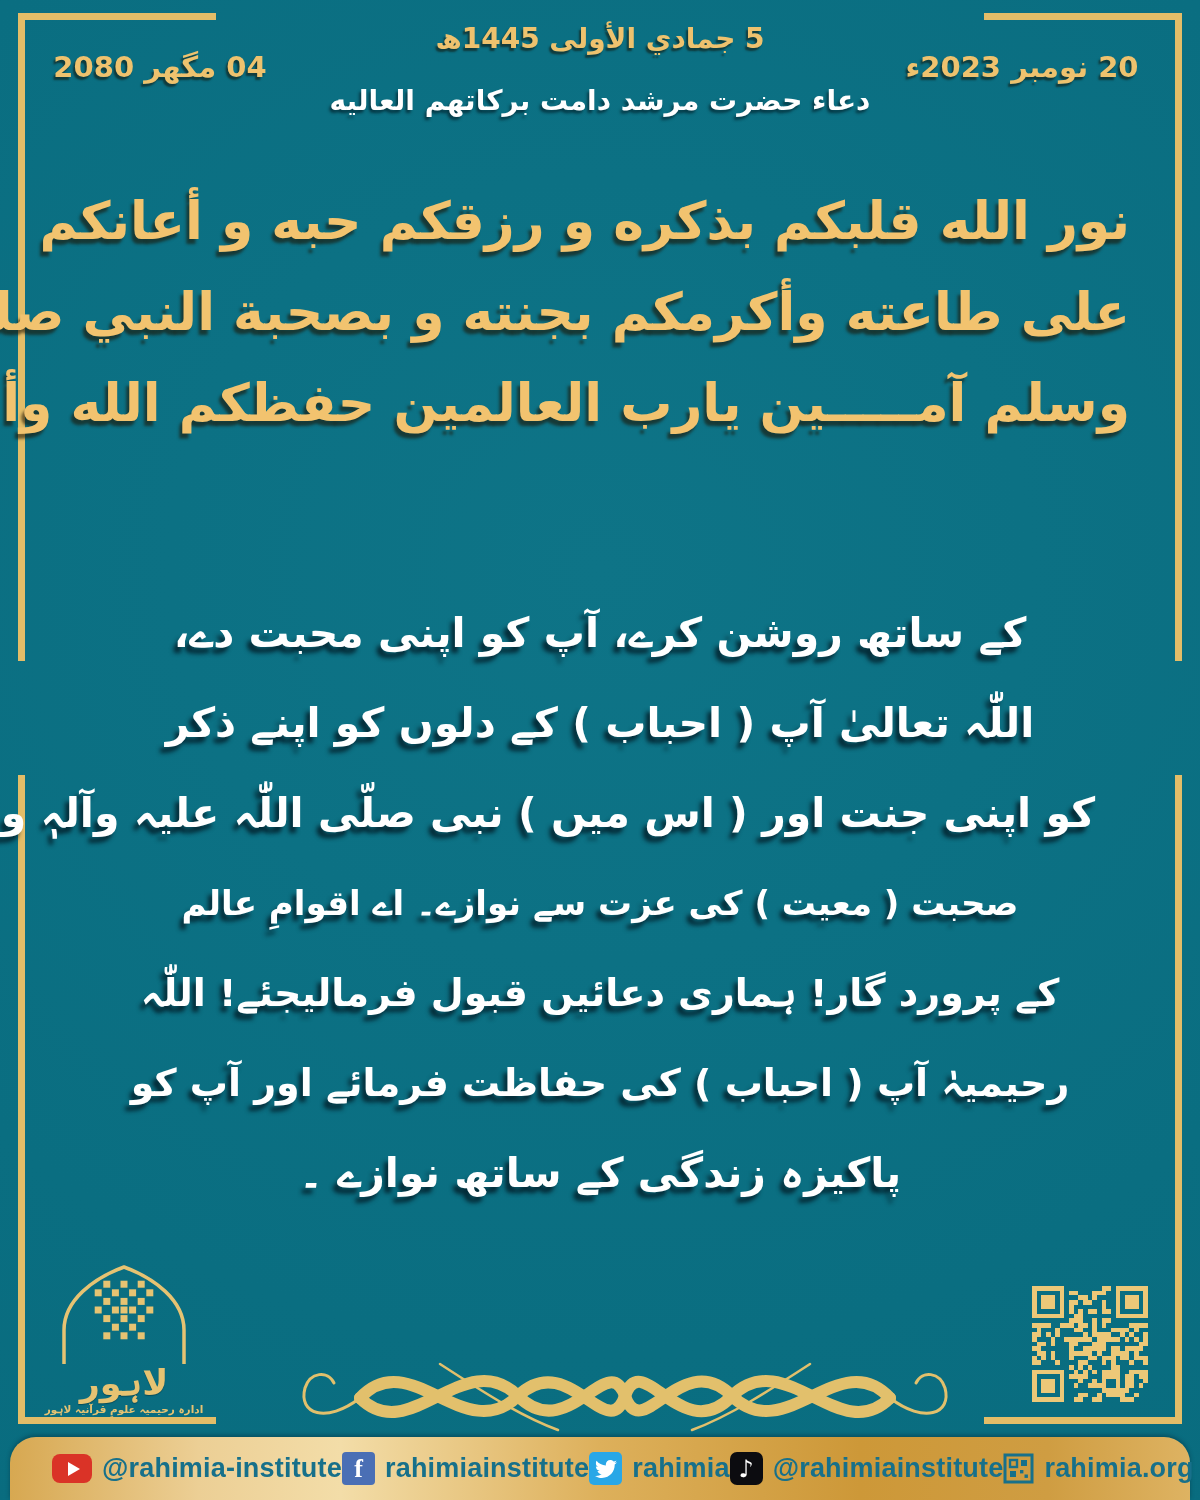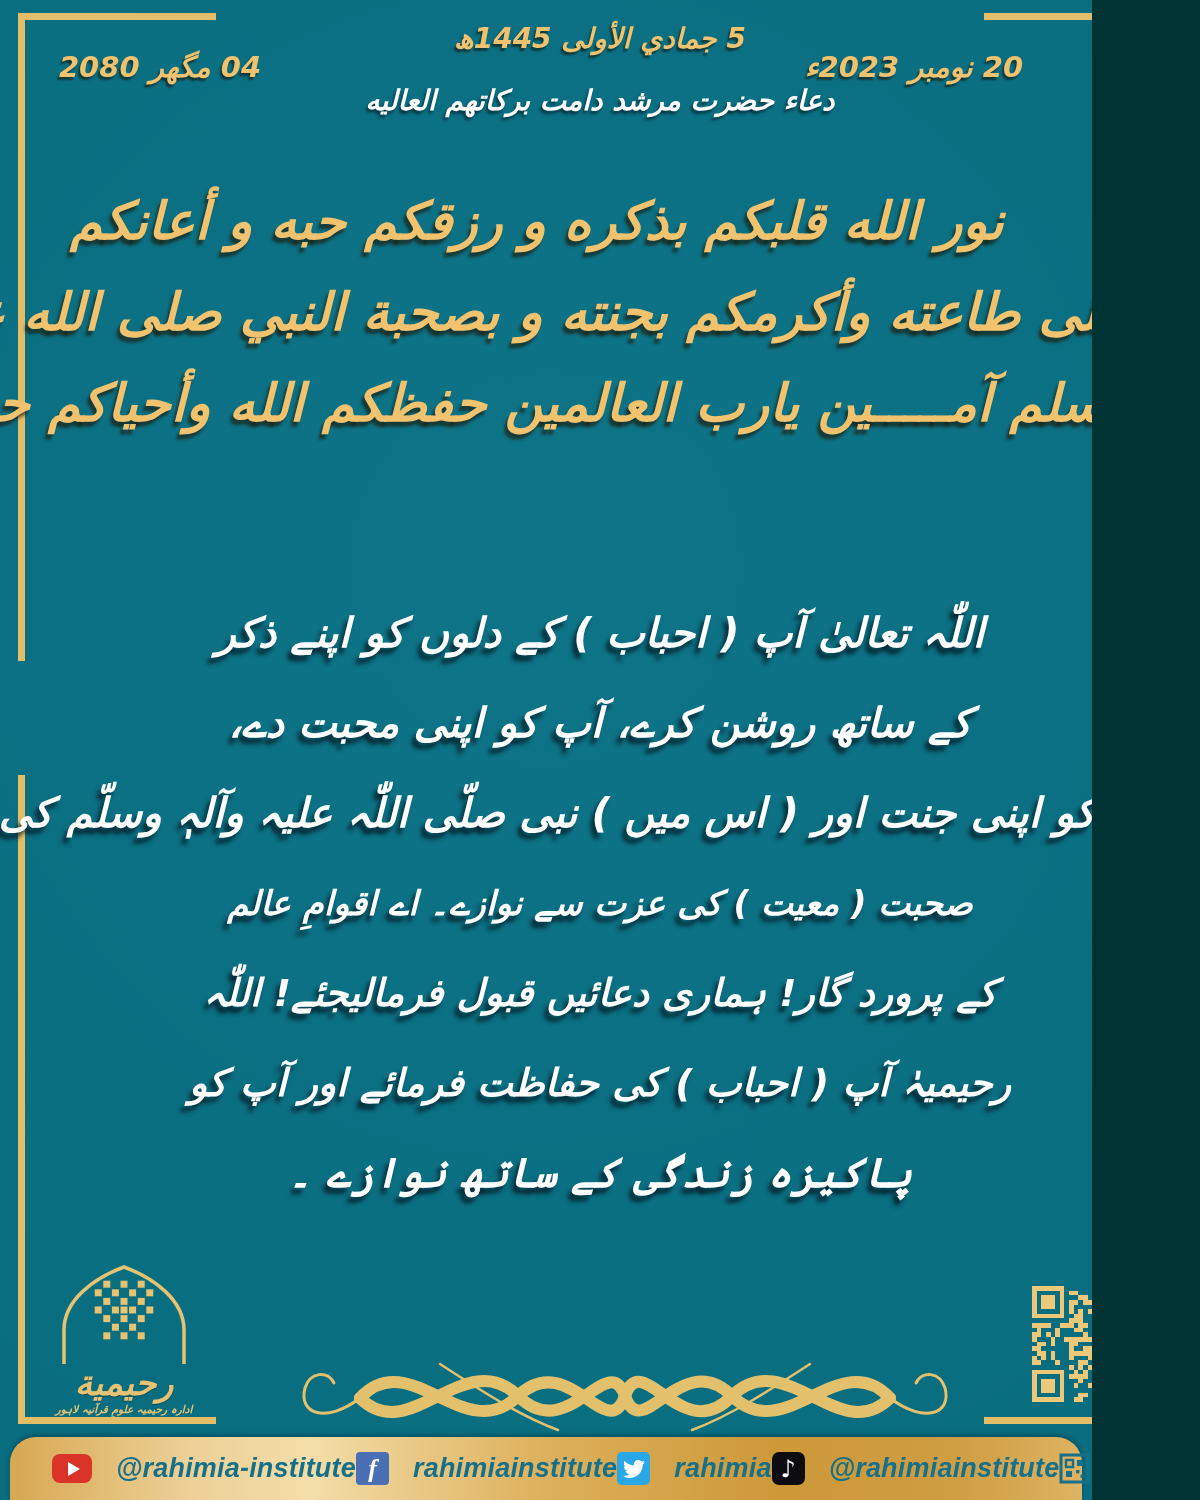--- a/index.html
+++ b/index.html
@@ -1,21 +1,20 @@
 <!DOCTYPE html>
 <html lang="ur" dir="ltr"><head>
 <meta charset="utf-8">
 <style>
   html,body{margin:0;padding:0;background:#033;}
   #poster{
-    position:relative;width:1092px;height:1500px;overflow:hidden;
+    position:relative;width:1200px;height:1500px;overflow:hidden;
     background:
       radial-gradient(130% 95% at 50% 38%, #0e7487 0%, #0a6e81 55%, #086a7d 100%);
     font-family:"DejaVu Sans", sans-serif;
-    font-style:italic;
   }
   
   .seg{position:absolute;background:#e3bd68;}
   .seg.v{width:7px;height:648px;}
   .seg.h{height:7px;width:198px;}
 
   
   .date{
     position:absolute;color:#eec26e;font-size:29px;font-weight:bold;
     text-shadow:-2px 3px 2px rgba(20,15,2,.55);
@@ -72,21 +71,21 @@
 
   
   #footer-bar{
     position:absolute;left:10px;right:10px;top:1437px;height:63px;
     border-radius:26px 26px 0 0;
     background:linear-gradient(90deg,#d7a851 0%,#eccf95 16%,#f3dda8 28%,#ddb05b 50%,#cd9838 72%,#cf9d42 88%,#deb362 100%);
     box-shadow:0 -2px 4px rgba(0,25,35,.35);
     display:flex;align-items:center;justify-content:space-between;
     padding:0 42px;box-sizing:border-box;
   }
-  .social-item{display:flex;align-items:center;gap:24px;cursor:pointer;}
+  .social-item{display:flex;align-items:center;gap:10px;cursor:pointer;}
   .social-label{
     color:#17708a;font-size:27px;font-weight:bold;
     font-family:"Liberation Sans", sans-serif;letter-spacing:.2px;white-space:nowrap;
   }
   .icon-box{display:flex;align-items:center;justify-content:center;flex:0 0 auto;}
   #yt-box{width:40px;height:29px;border-radius:8px;background:#da3327;}
   #yt-tri{width:0;height:0;border-left:12px solid #fff;border-top:7px solid transparent;border-bottom:7px solid transparent;margin-left:3px;}
   #fb-box{width:33px;height:33px;border-radius:4px;background:#4a6fb5;color:#fff;font-size:26px;font-weight:bold;font-family:"Liberation Serif",serif;}
   #tw-box{width:33px;height:33px;border-radius:5px;background:#29a7e7;}
   #tt-box{width:33px;height:33px;border-radius:7px;background:#0c0c10;color:#fff;font-size:24px;font-weight:bold;}
@@ -111,22 +110,22 @@
   <div id="gregorian-date" class="date">20 نومبر 2023ء</div>
   <div id="page-title">دعاء حضرت مرشد دامت بركاتهم العاليه</div>
 
   <div id="arabic-block">
     <div class="arabic-line">نور الله قلبكم بذكره و رزقكم حبه و أعانكم</div>
     <div class="arabic-line">على طاعته وأكرمكم بجنته و بصحبة النبي صلى الله عليه</div>
     <div class="arabic-line">وسلم آمـــــين يارب العالمين حفظكم الله وأحياكم حياة طيبة</div>
   </div>
 
   <div id="urdu-block">
+    <div class="urdu-line">کے ساتھ روشن کرے، آپ کو اپنی محبت دے،</div>
     <div class="urdu-line">اللّٰہ تعالیٰ آپ ( احباب ) کے دلوں کو اپنے ذکر</div>
-    <div class="urdu-line">کے ساتھ روشن کرے، آپ کو اپنی محبت دے،</div>
     <div class="urdu-line">کو اپنی جنت اور ( اس میں ) نبی صلّی اللّٰہ علیہ وآلہٖ وسلّم کی</div>
     <div class="urdu-line">صحبت ( معیت ) کی عزت سے نوازے۔ اے اقوامِ عالم</div>
     <div class="urdu-line">کے پرورد گار! ہماری دعائیں قبول فرمالیجئے! اللّٰہ</div>
     <div class="urdu-line">رحیمیہٰ آپ ( احباب ) کی حفاظت فرمائے اور آپ کو</div>
     <div class="urdu-line">پاکیزہ زندگی کے ساتھ نوازے ۔</div>
   </div>
 
   <div id="logo">
     <svg width="176" height="108" viewBox="0 0 176 108">
       <path d="M28,106 L28,72 C28,42 58,20 88,9 C118,20 148,42 148,72 L148,106" fill="none" stroke="#e6c372" stroke-width="3.5"></path>
@@ -149,21 +148,21 @@
           <rect x="75.9" y="48.5" width="7" height="7"></rect>
           <rect x="84.5" y="48.5" width="7" height="7"></rect>
           <rect x="101.7" y="22.700000000000003" width="7" height="7"></rect>
           <rect x="67.3" y="22.700000000000003" width="7" height="7"></rect>
           <rect x="110.3" y="31.299999999999997" width="7" height="7"></rect>
           <rect x="58.7" y="31.299999999999997" width="7" height="7"></rect>
           <rect x="101.7" y="74.3" width="7" height="7"></rect>
           <rect x="67.3" y="74.3" width="7" height="7"></rect>
         </g>
     </svg>
-    <span id="logo-wordmark">رحيمية</span>
+    <span id="logo-wordmark">لاہور</span>
     <span id="logo-caption">ادارہ رحیمیہ علومِ قرآنیہ لاہور</span>
   </div>
 
   <svg id="flourish" viewBox="0 0 670 92">
     <g stroke="#e2c06c" fill="none" stroke-linecap="round">
       <path stroke-width="12" d="M70,48 C120,-6 175,98 228,46 C278,-2 318,96 335,46 C352,-4 392,98 442,46 C495,-6 550,98 600,48"></path>
       <path stroke-width="12" d="M70,48 C120,98 175,-6 228,46 C278,96 318,-2 335,46 C352,96 392,-4 442,46 C495,98 550,-6 600,48"></path>
       <path stroke-width="3" d="M70,48 C36,74 8,64 15,38 C20,22 38,20 44,33"></path>
       <path stroke-width="3" d="M600,48 C634,74 662,64 655,38 C650,22 632,20 626,33"></path>
       <path stroke-width="2.5" d="M150,14 C190,40 230,66 268,80"></path>

